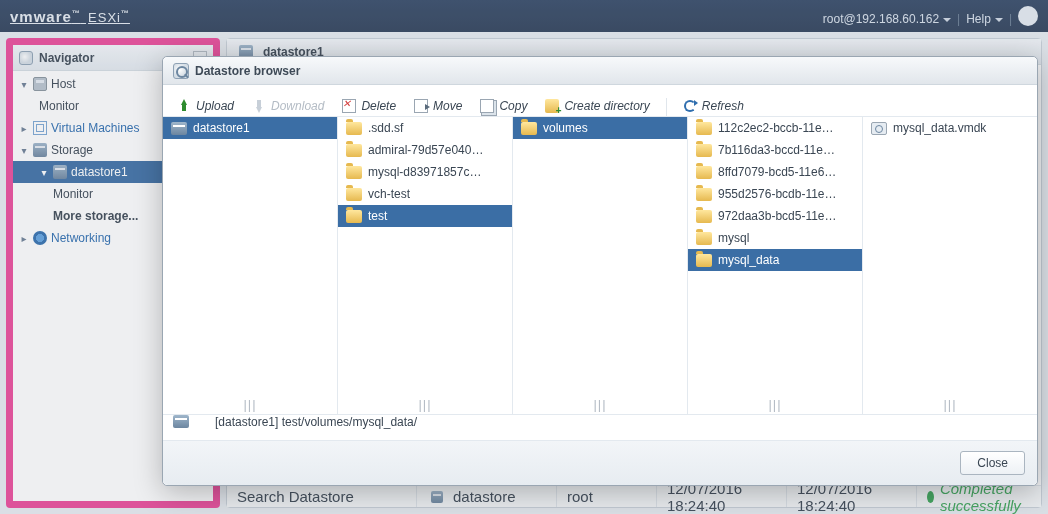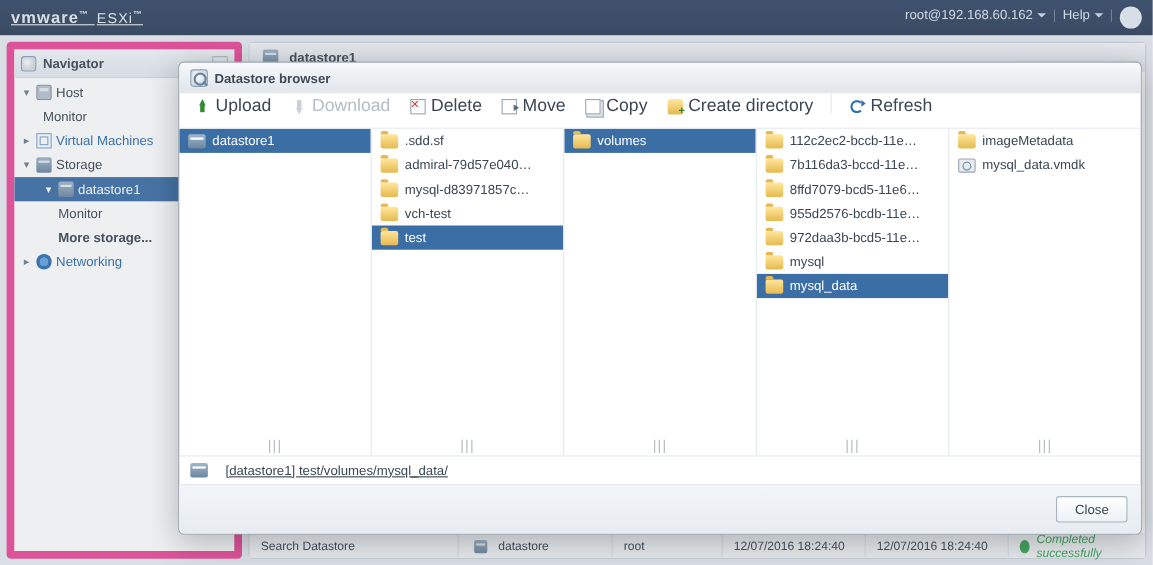--- a/index.html
+++ b/index.html
@@ -2,21 +2,21 @@
 <html><head>
 <meta charset="utf-8">
 <style>
   * { box-sizing: border-box; font-family: Arial, Helvetica, sans-serif; }
   html, body { margin:0; padding:0; width:1048px; height:514px; overflow:hidden; background:#fff; }
   
   .topbar { height:32px; background:linear-gradient(#324765,#2c3e58); color:#d9e2ec; display:flex; align-items:center; padding:0 10px; font-size:12px; position:relative; }
   .brand { font-weight:bold; letter-spacing:1px; font-size:15px; color:#e6ecf2;text-decoration:underline; }
   .brand-sub { font-weight:normal; font-size:13px; margin-left:2px; }
   .brand-tm { font-size:8px; vertical-align:super; }
-  .topbar-right { position:absolute; right:10px; display:flex; align-items:flex-start; gap:6px; }
+  .topbar-right { position:absolute; right:10px; display:flex; align-items:flex-end; gap:6px; }
   .top-sep { color:#6b7e95; }
   .caret-down { display:inline-block; width:0; height:0; border-left:4px solid transparent; border-right:4px solid transparent; border-top:4px solid #cfd9e4; margin-left:4px; vertical-align:middle; }
   .avatar-circle { width:20px; height:20px; border-radius:50%; background:#e6ecf2; }
   
   .main { display:flex; height:482px; background:#e8edf1; }
   .nav-panel { width:214px; border:7px solid #ec4899; border-radius:4px; margin:6px 4px 6px 6px; background:#fff; overflow:hidden; }
   .nav-header { background:linear-gradient(#f4f7fa,#e3e9ef); border-bottom:1px solid #d5dde3; height:26px; display:flex; align-items:center; padding:0 6px; font-size:12px; font-weight:bold; color:#3a4653; gap:6px; }
   .nav-header .header-icons { margin-left:auto; display:flex; gap:4px; }
   .nav-body { padding:2px 0; font-size:12px; color:#3a4653; }
   .nav-row { height:22px; display:flex; align-items:center; padding-left:6px; cursor:pointer; }
@@ -29,30 +29,30 @@
   .ic-vm::after{content:"";position:absolute;inset:2px;border:1px solid #7aa6d4;}
   .ic-storage { background:linear-gradient(#9fb6cb,#6c86a0); border-radius:2px; }
   .ic-storage::after{content:"";position:absolute;left:2px;right:2px;top:3px; height:2px; background:#e6ecf2;}
   .ic-net { background:radial-gradient(circle,#5fa2e0 40%,#2f6eae 42%); border-radius:50%; }
   .indent1 { padding-left:26px; }
   .indent2 { padding-left:40px; }
   .nav-link { color:#2b6cb0; }
   
   .content-panel { flex:1; border:1px solid #c9d2da; border-radius:4px; margin:6px 6px 6px 2px; background:#fff; position:relative; }
   .content-header { height:26px; background:linear-gradient(#f4f7fa,#e3e9ef); border-bottom:1px solid #d5dde3; display:flex; align-items:center; padding:0 8px; font-size:12px; font-weight:bold; color:#3a4653; gap:6px;}
-  .bottom-task { position:absolute; left:0; right:0; bottom:0; height:22px; background:#f6f8fa; border-top:1px solid #e0e6ec; display:flex; align-items:center; font-size:11px; color:#3a4653; }
+  .bottom-task { position:absolute; left:0; right:0; bottom:0; height:22px; background:#f6f8fa; border-top:1px solid #e0e6ec; display:flex; align-items:center; font-size:15px; color:#3a4653; }
   .bt-cell { padding:0 10px; border-right:1px solid #e0e6ec; height:100%; display:flex; align-items:center; gap:6px; }
   .bt-cell:last-child { border-right:none; }
   .status-green { width:12px; height:12px; border-radius:50%; background:#3aa757; display:inline-block; }
   .bt-status-text { color:#3aa757; font-style:italic; }
   
   .overlay { position:absolute; inset:0; background:rgba(140,150,160,0.15); }
   .modal { position:absolute; left:162px; top:56px; width:876px; background:#fff; border:1px solid #9aa6b2; border-radius:5px; box-shadow:0 6px 28px rgba(0,0,0,0.25); }
   .modal-title { height:28px; background:linear-gradient(#f7f9fb,#e1e6eb); border-bottom:1px solid #cfd7de; border-radius:5px 5px 0 0; display:flex; align-items:center; padding:0 10px; font-size:12px; font-weight:bold; color:#3e4a57; gap:6px;}
-  .modal-toolbar { height:32px; border-bottom:1px solid #e3e9ef; display:flex; align-items:flex-start; padding:0 8px; gap:6px; font-size:16px; color:#3a4653; }
+  .modal-toolbar { height:32px; border-bottom:1px solid #e3e9ef; display:flex; align-items:flex-end; padding:0 8px; gap:6px; font-size:12px; color:#3a4653;font-style:italic; }
   .tbtn { display:flex; align-items:center; gap:5px; padding:3px 6px; border-radius:3px; cursor:pointer; }
   .tbtn.disabled { color:#b4bcc5; cursor:default; }
   .tb-sep { width:1px; height:18px; background:#e0e6ec; margin:0 4px; }
   .tic { width:14px; height:14px; display:inline-block; position:relative; }
   .tic-upload::before{content:"";position:absolute;left:4px;top:0;width:0;height:0;border-left:3px solid transparent;border-right:3px solid transparent;border-bottom:6px solid #2e8b2e;}
   .tic-upload::after{content:"";position:absolute;left:5px;top:5px;width:4px;height:7px;background:#2e8b2e;}
   .tic-download::before{content:"";position:absolute;left:4px;bottom:0;width:0;height:0;border-left:3px solid transparent;border-right:3px solid transparent;border-top:6px solid #c7cfd8;}
   .tic-download::after{content:"";position:absolute;left:5px;top:1px;width:4px;height:7px;background:#c7cfd8;}
   .tic-delete{background:#fff;border:1px solid #9aa6b2;}
   .tic-delete::after{content:"✕";position:absolute;left:-1px;top:-2px;font-size:10px;color:#d23b3b;}
@@ -75,21 +75,21 @@
   .item.selected { background:#3b6ea5; color:#fff; }
   .item .fic { width:16px; height:13px; flex-shrink:0; display:inline-block; position:relative; }
   .fic-ds { background:linear-gradient(#9fb6cb,#6c86a0); border-radius:2px; }
   .fic-ds::after{content:"";position:absolute;left:2px;right:2px;top:3px;height:2px;background:#fff;}
   .fic-folder { background:linear-gradient(#ffe79e,#e6b94f); border-radius:2px; }
   .fic-folder::before{content:"";position:absolute;left:0;top:-3px;width:7px;height:3px;background:#e6b94f;border-radius:2px 2px 0 0;}
   .item.selected .fic-folder{ background:linear-gradient(#ffe79e,#e6b94f); }
   .fic-disk { background:#e6ecf2; border:1px solid #9aa6b2; border-radius:2px; height:11px; }
   .fic-disk::after{content:"";position:absolute;left:3px;top:2px;width:6px;height:6px;border:1px solid #6c86a0;border-radius:50%;}
   
-  .pathbar { height:26px; display:flex; align-items:center; padding:0 10px; gap:16px; font-size:12px; color:#3a4653; border-bottom:1px solid #e3e9ef;text-decoration:underline; }
+  .pathbar { height:26px; display:flex; align-items:flex-start; padding:0 10px; gap:26px; font-size:12px; color:#3a4653; border-bottom:1px solid #e3e9ef; }
   
   .modal-footer { height:44px; background:linear-gradient(#f2f5f8,#e7ecf1); border-radius:0 0 5px 5px; display:flex; align-items:center; justify-content:flex-end; padding:0 12px; }
   .btn { background:linear-gradient(#fff,#edf1f5); border:1px solid #aab5c0; border-radius:3px; padding:4px 16px; font-size:12px; color:#3a4653; cursor:pointer; }
 </style>
 </head>
 <body>
 
 <div class="topbar">
   <span class="brand">
     <span>vmware</span><span class="brand-tm">™</span>
@@ -286,24 +286,20 @@
           <span>mysql</span>
         </div>
         <div class="item selected">
           <span class="fic fic-folder"></span>
           <span>mysql_data</span>
         </div>
         <div class="col-splitter">|||</div>
       </div>
       <div class="col">
         <div class="item">
-          <span class="fic fic-folder"></span>
-          <span>imageMetadata</span>
-        </div>
-        <div class="item">
           <span class="fic fic-disk"></span>
           <span>mysql_data.vmdk</span>
         </div>
         <div class="col-splitter">|||</div>
       </div>
     </div>
 
   <div class="pathbar">
     <span class="fic fic-ds" style="width:16px;height:13px;display:inline-block;position:relative"></span>
     <span>[datastore1] test/volumes/mysql_data/</span>

